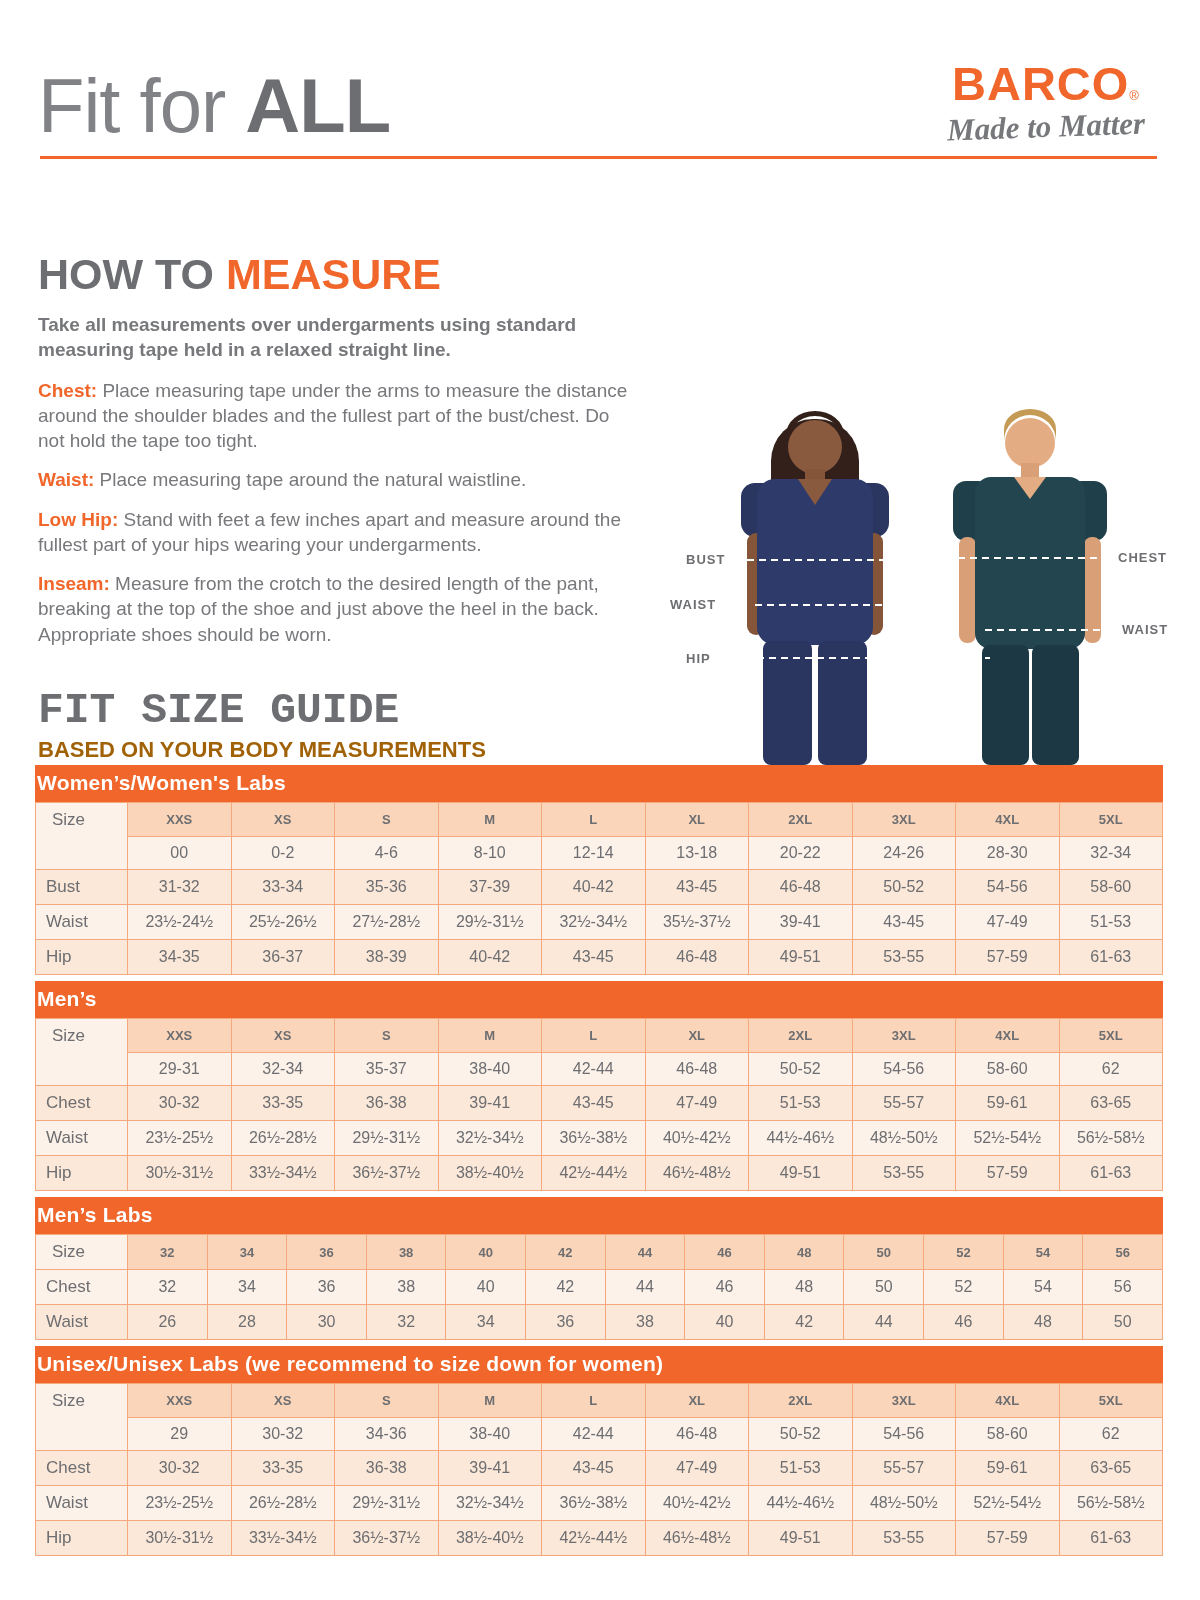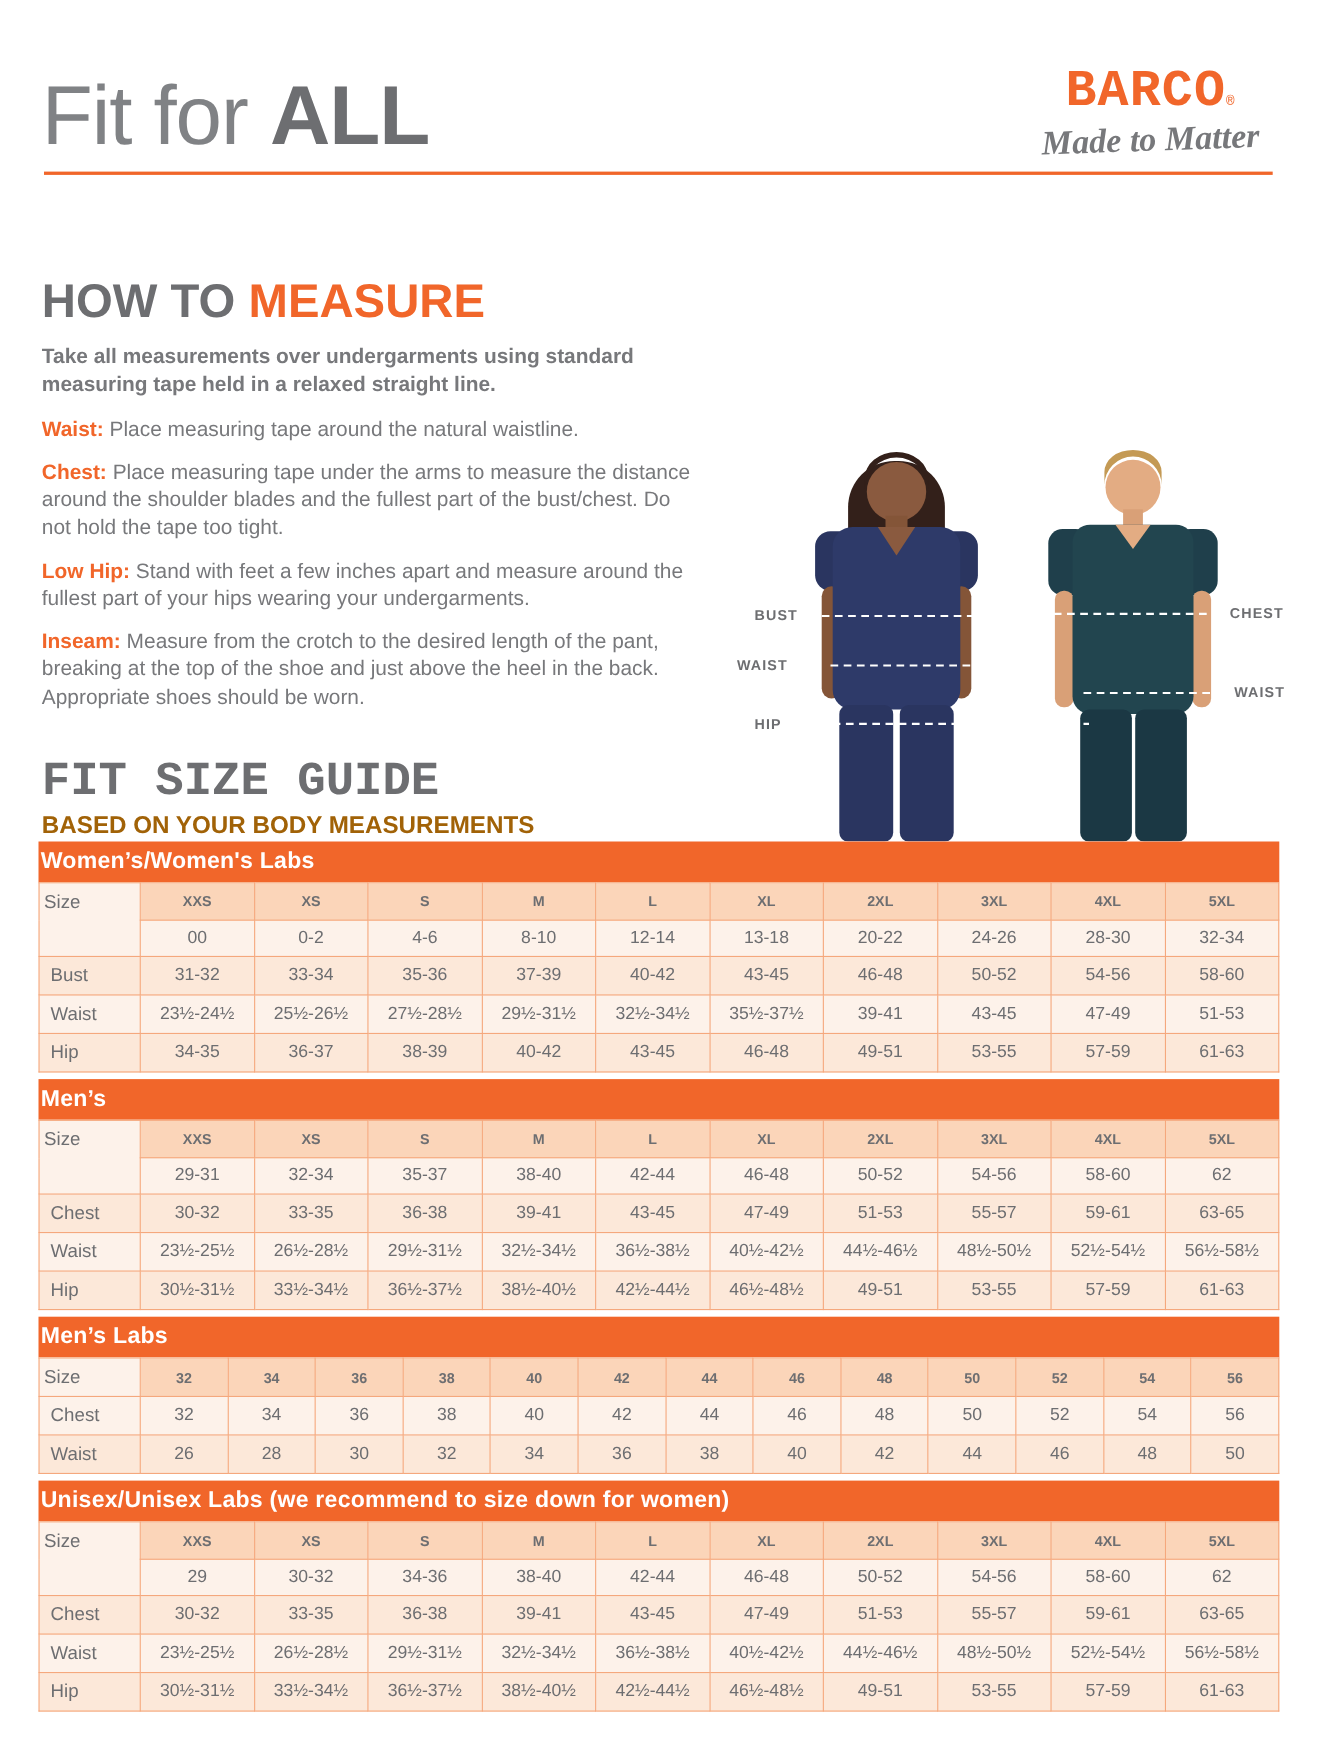--- a/index.html
+++ b/index.html
@@ -5,21 +5,21 @@
   * { margin:0; padding:0; box-sizing:border-box; }
   html,body { width:1200px; height:1600px; background:#ffffff;
     font-family:"Liberation Sans", sans-serif; color:#6d6e71; overflow:hidden; }
   .abs { position:absolute; }
   #page { position:relative; width:1200px; height:1205px; background:#fff; }
 
   
   #main-title { left:38px; top:62px; font-size:76px; letter-spacing:-1px; color:#808285; font-weight:400; }
   #main-title .t-bold { font-weight:800; color:#6d6e71; }
   #brand { left:935px; top:60px; width:222px; text-align:center; }
-  #brand .brand-name { font-size:47px; font-weight:800; color:#f1662a; letter-spacing:1px; line-height:1;font-family:Liberation Mono, monospace; }
+  #brand .brand-name { font-size:47px; font-weight:800; color:#f1662a; letter-spacing:1px; line-height:1; }
   #brand .brand-reg { font-size:13px; font-weight:400; color:#f1662a; vertical-align:baseline; }
   #brand .brand-tagline { font-family:"Liberation Serif", serif; font-style:italic; font-size:31px;
     color:#77787b; margin-top:2px; transform:rotate(-2deg); font-weight:700; }
   #title-rule { left:40px; top:156px; width:1117px; height:3px; background:#f1662a; }
 
   
   #htm-heading { left:38px; top:250px; font-size:43px; font-weight:700; color:#6d6e71; letter-spacing:0; }
   #htm-heading .h-orange { color:#f1662a; }
   #htm-copy { left:38px; top:312px; width:600px; font-size:19px; line-height:1.33; color:#77787b; }
   #htm-copy .intro { font-weight:700; margin-bottom:15px; }
@@ -36,21 +36,21 @@
 
   #tables { left:35px; top:765px; width:1128px; }
   .tbl-wrap { margin-bottom:6px; }
   .tbl-banner { background:#f1662a; color:#ffffff; font-size:21px; font-weight:700;
     padding:6px 12px 7px 2px; letter-spacing:0.2px; }
   table.size-table { width:100%; border-collapse:collapse; table-layout:fixed; background:#fdf2ea; }
   table.size-table th, table.size-table td {
     border:1px solid #f5a87d; text-align:center; color:#6d6e71;
     font-size:16px; font-weight:400; padding:7px 2px; }
   table.size-table th.c-head { background:#fbd5b9; font-weight:700; font-size:13px; padding:9px 2px; }
-  table.size-table th.c-label { width:92px; text-align:left; padding-left:4px; background:#fdf2ea;
+  table.size-table th.c-label { width:92px; text-align:left; padding-left:16px; background:#fdf2ea;
     vertical-align:top; font-size:17px; font-weight:400; }
   table.size-table th.c-rowlabel { text-align:left; padding-left:10px; font-weight:400; font-size:17px; }
   tr.r-light td, tr.r-light th.c-rowlabel { background:#fdf2ea; }
   tr.r-alt td, tr.r-alt th.c-rowlabel { background:#fce8d9; }
 </style>
 </head>
 <body>
 
 <div id="page">
 
@@ -60,22 +60,22 @@
     <div class="brand-name"><span>BARCO</span><span class="brand-reg">®</span></div>
     <div class="brand-tagline">Made to Matter</div>
   </div>
 
   <div class="abs" id="title-rule"></div>
 
   <div class="abs" id="htm-heading"><span>HOW TO </span><span class="h-orange">MEASURE</span></div>
 
   <div class="abs" id="htm-copy">
     <p class="intro">Take all measurements over undergarments using standard measuring tape held in a relaxed straight line.</p>
+    <p class="m-item"><span class="m-label">Chest:</span><span> Place measuring tape under the arms to measure the distance around the shoulder blades and the fullest part of the bust/chest. Do not hold the tape too tight.</span></p>
     <p class="m-item"><span class="m-label">Waist:</span><span> Place measuring tape around the natural waistline.</span></p>
-    <p class="m-item"><span class="m-label">Chest:</span><span> Place measuring tape under the arms to measure the distance around the shoulder blades and the fullest part of the bust/chest. Do not hold the tape too tight.</span></p>
     <p class="m-item"><span class="m-label">Low Hip:</span><span> Stand with feet a few inches apart and measure around the fullest part of your hips wearing your undergarments.</span></p>
     <p class="m-item"><span class="m-label">Inseam:</span><span> Measure from the crotch to the desired length of the pant, breaking at the top of the shoe and just above the heel in the back. Appropriate shoes should be worn.</span></p>
   </div>
 
   <div class="abs" id="models">
     <svg width="545" height="380" viewBox="0 0 545 380">
 
       <g>
         <rect x="116" y="34" width="88" height="128" rx="42" fill="#33201a"></rect>
         <circle cx="160" cy="62" r="27" fill="#8a5a3f"></circle>

